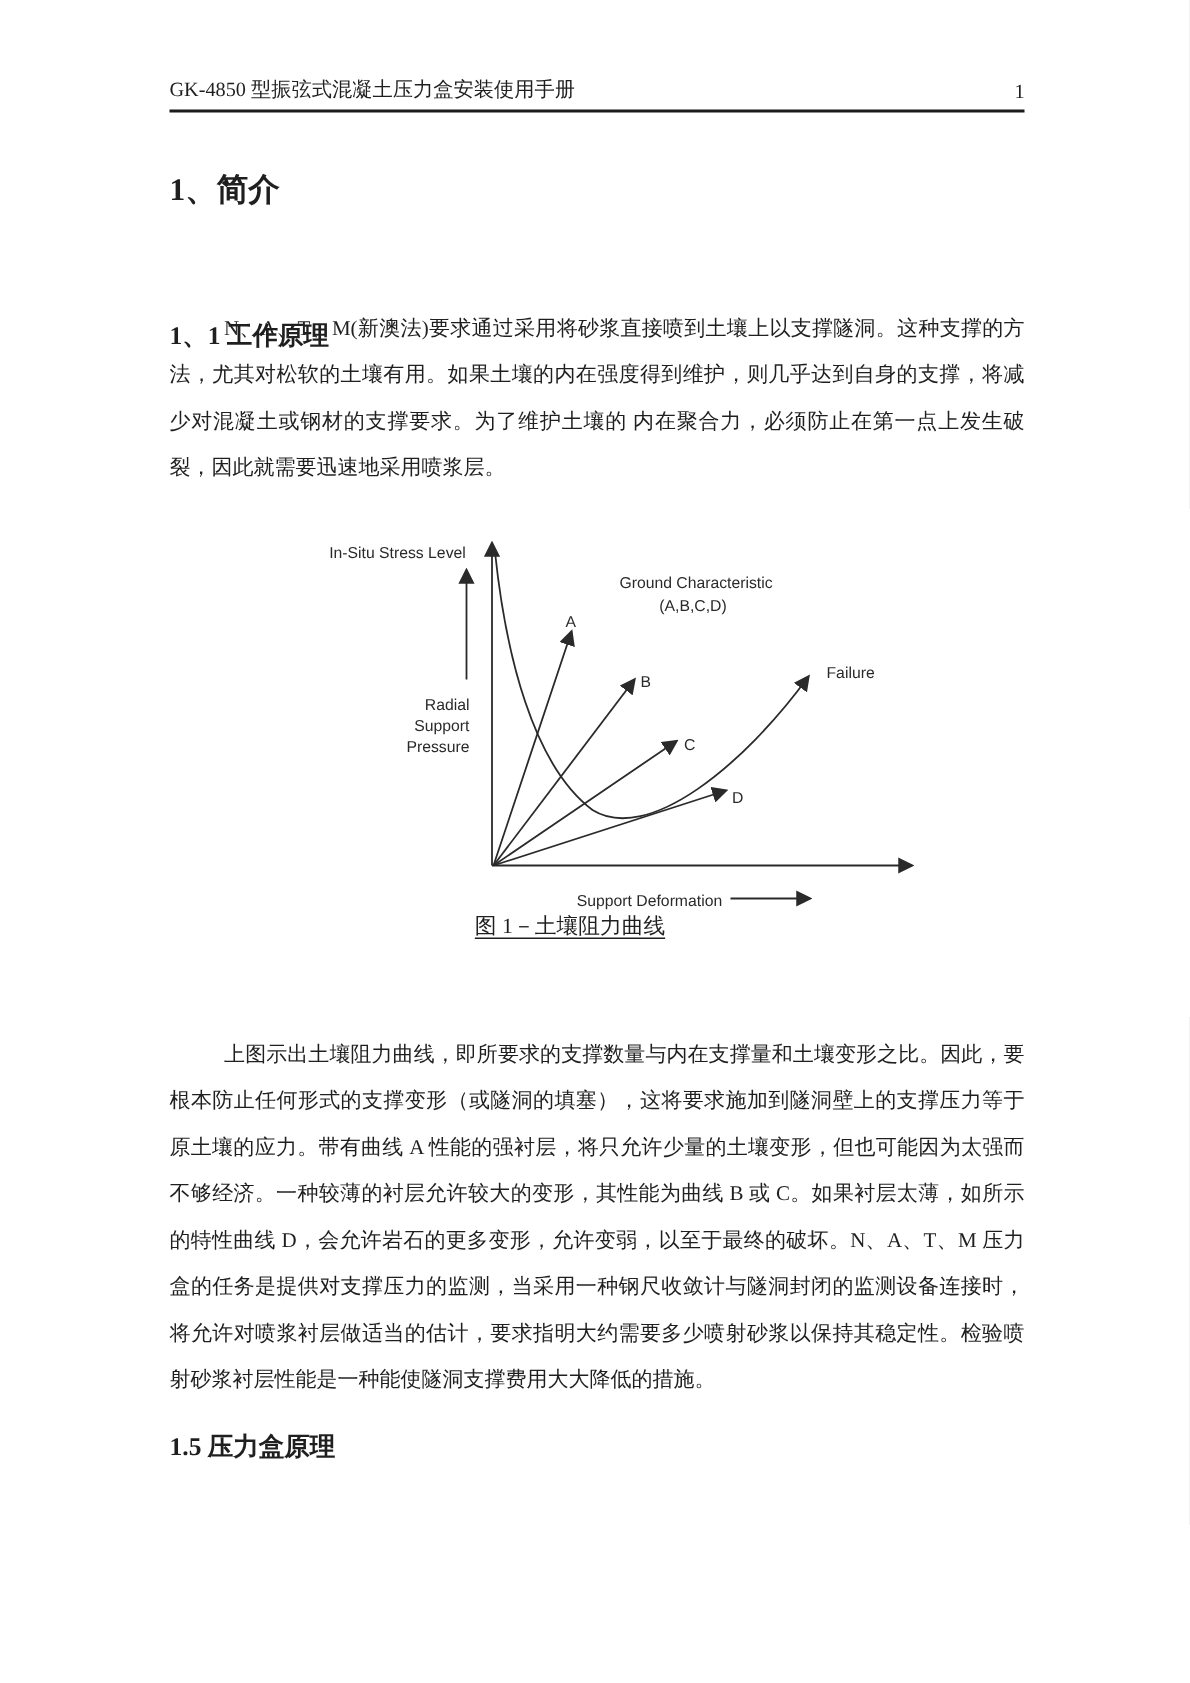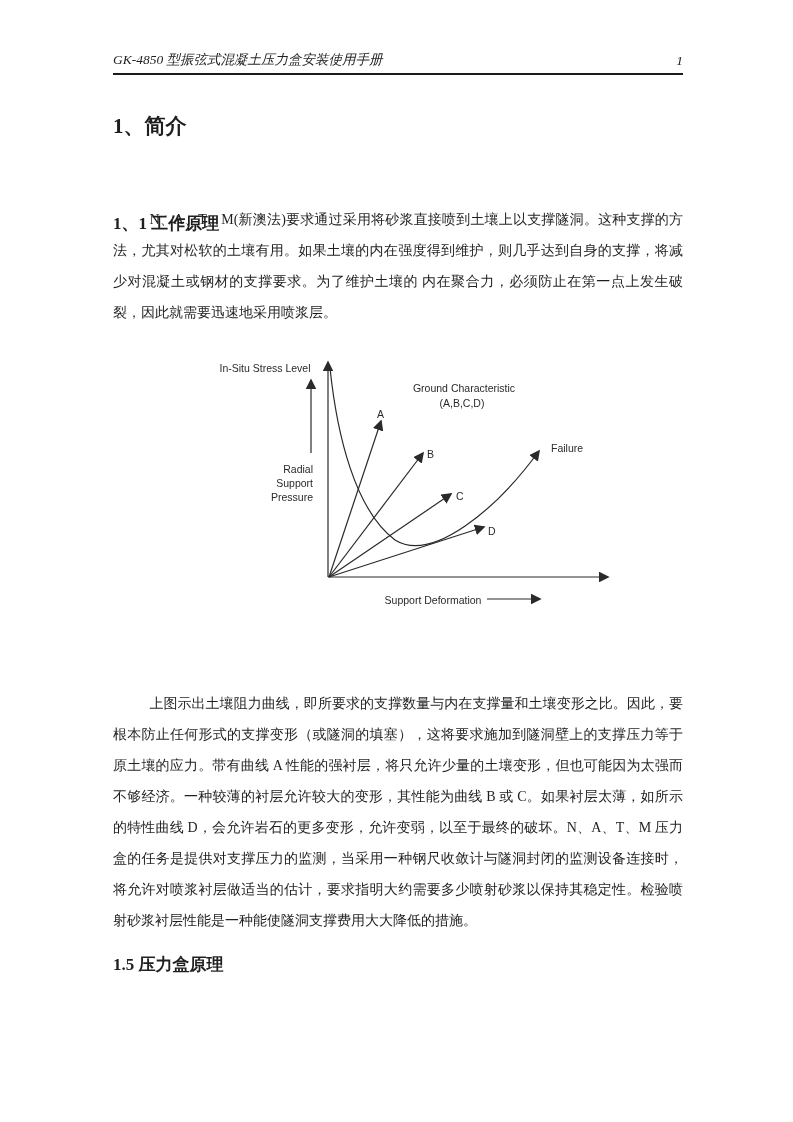--- a/index.html
+++ b/index.html
@@ -10,21 +10,20 @@
     background:#ffffff;
     font-family:"Liberation Serif","DejaVu Serif",serif;
     color:#1f1f1f;
     overflow:hidden;
   }
   .header {
     position:absolute; left:113px; top:51px; width:570px;
     display:flex; justify-content:space-between; align-items:flex-end;
     font-size:13.5px; padding-bottom:4px;
     border-bottom:2px solid #1b1b1b;
-    font-style:italic;
   }
   .h-intro {
     position:absolute; left:113px; top:112px;
     font-size:21px; font-weight:700;
   }
   .h-sub {
     position:absolute; left:113px;
     font-size:17px; font-weight:700;margin-top:48px;
   }
   .h-wp { top:164px; }
@@ -97,19 +96,20 @@
       <text class="fig-label" x="282" y="57" text-anchor="middle">(A,B,C,D)</text>
       <text class="fig-label" x="371" y="102" text-anchor="start">Failure</text>
       <text class="fig-label" x="197" y="68" text-anchor="start">A</text>
       <text class="fig-label" x="247" y="108" text-anchor="start">B</text>
       <text class="fig-label" x="276" y="150" text-anchor="start">C</text>
       <text class="fig-label" x="308" y="185" text-anchor="start">D</text>
       <text class="fig-label" x="253" y="254" text-anchor="middle">Support Deformation</text>
     </svg>
   </div>
 
+  <div class="fig-caption">图 1－土壤阻力曲线</div>
 
   <p class="para" id="p2">上图示出土壤阻力曲线，即所要求的支撑数量与内在支撑量和土壤变形之比。因此，要根本防止任何形式的支撑变形（或隧洞的填塞），这将要求施加到隧洞壁上的支撑压力等于原土壤的应力。带有曲线 A 性能的强衬层，将只允许少量的土壤变形，但也可能因为太强而不够经济。一种较薄的衬层允许较大的变形，其性能为曲线 B 或 C。如果衬层太薄，如所示的特性曲线 D，会允许岩石的更多变形，允许变弱，以至于最终的破坏。N、A、T、M 压力盒的任务是提供对支撑压力的监测，当采用一种钢尺收敛计与隧洞封闭的监测设备连接时，将允许对喷浆衬层做适当的估计，要求指明大约需要多少喷射砂浆以保持其稳定性。检验喷射砂浆衬层性能是一种能使隧洞支撑费用大大降低的措施。</p>
 
   <div class="h-sub h-pc">1.5 压力盒原理</div>
 
 
 </div>
 
 </body></html>

